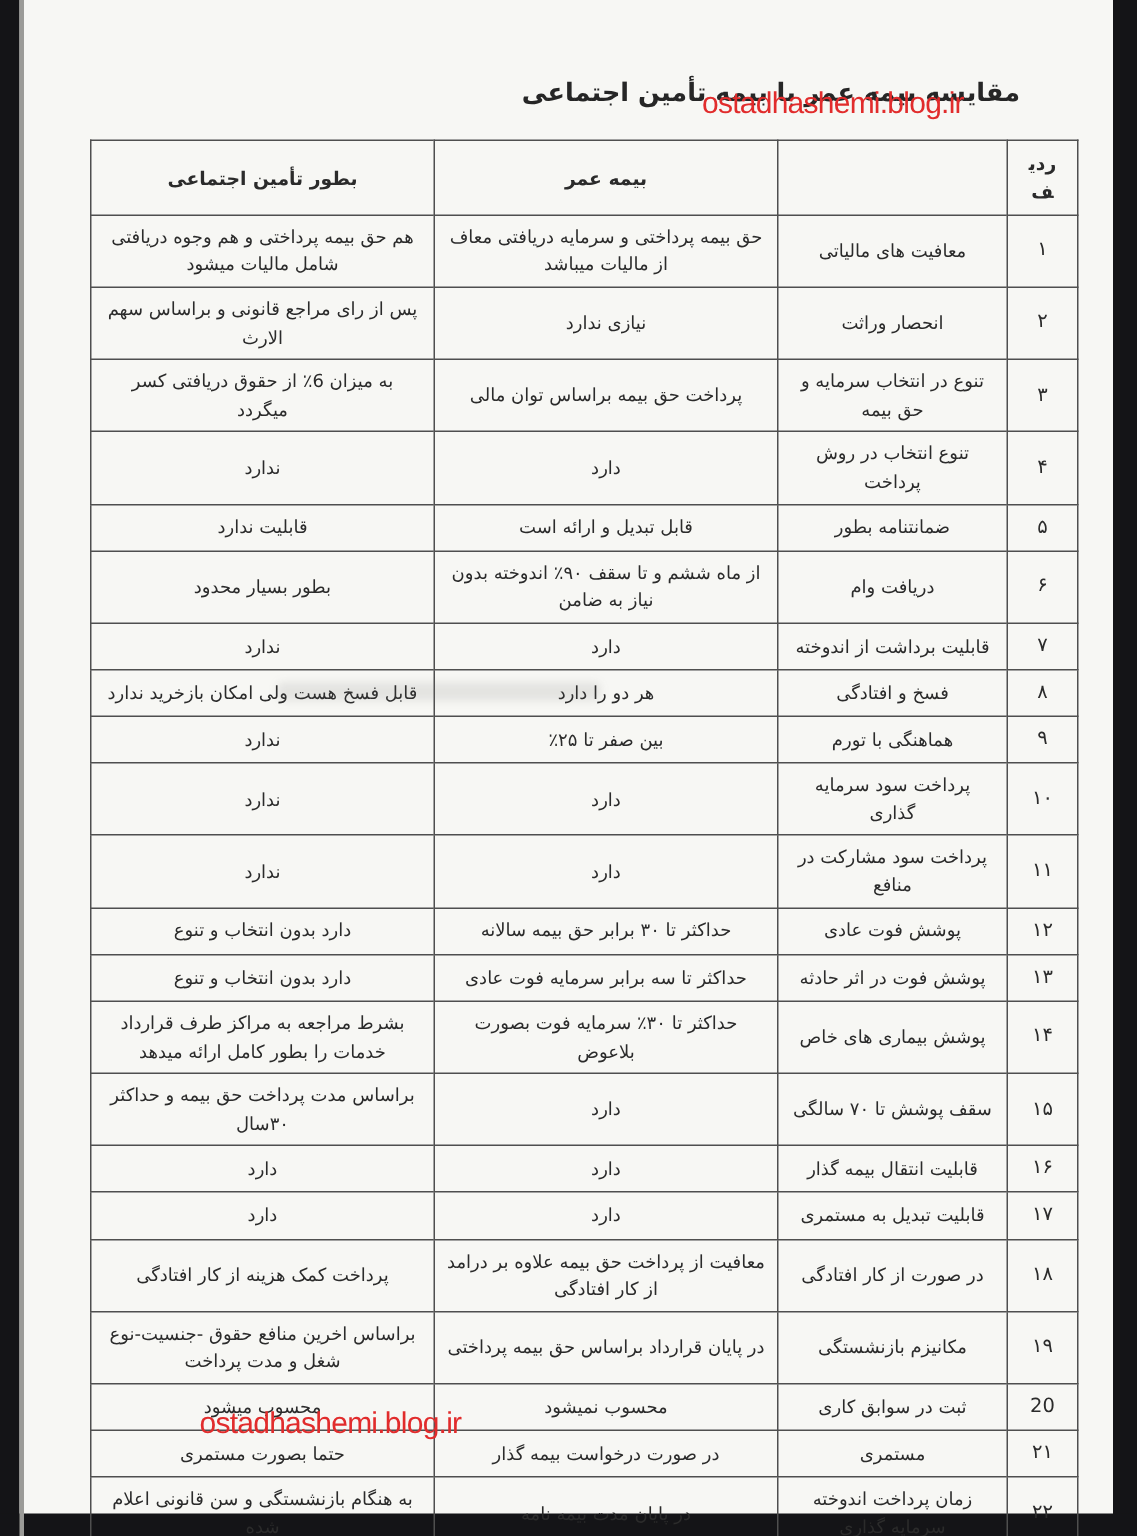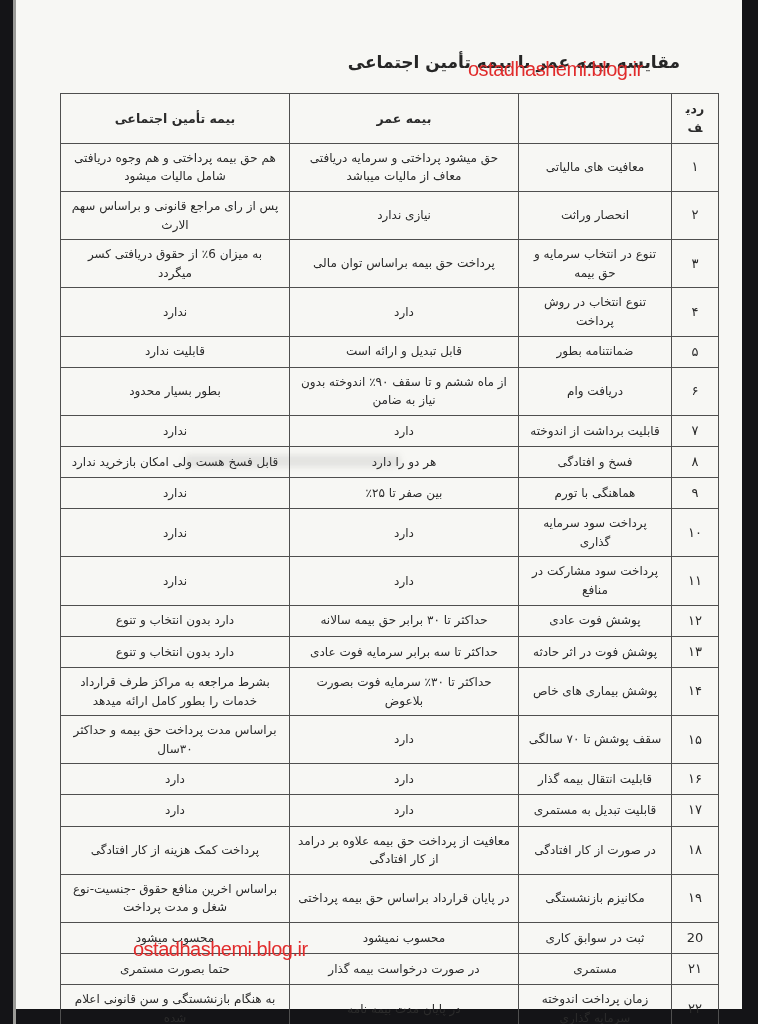--- a/index.html
+++ b/index.html
@@ -102,28 +102,28 @@
       <col style="width: 47px">
       <col style="width: 153px">
       <col style="width: 229px">
       <col style="width: 229px">
     </colgroup>
     <thead>
       <tr>
         <th>ردیف</th>
         <th></th>
         <th>بیمه عمر</th>
-        <th>بیمه تأمین اجتماعی</th>
+        <th>بطور تأمین اجتماعی</th>
       </tr>
     </thead>
     <tbody>
         <tr>
           <td>۱</td>
           <td>معافیت های مالیاتی</td>
-          <td>حق میشود پرداختی و سرمایه دریافتی معاف از مالیات میباشد</td>
+          <td>حق بیمه پرداختی و سرمایه دریافتی معاف از مالیات میباشد</td>
           <td>هم حق بیمه پرداختی و هم وجوه دریافتی شامل مالیات میشود</td>
         </tr>
         <tr>
           <td>۲</td>
           <td>انحصار وراثت</td>
           <td>نیازی ندارد</td>
           <td>پس از رای مراجع قانونی و براساس سهم الارث</td>
         </tr>
         <tr>
           <td>۳</td>

